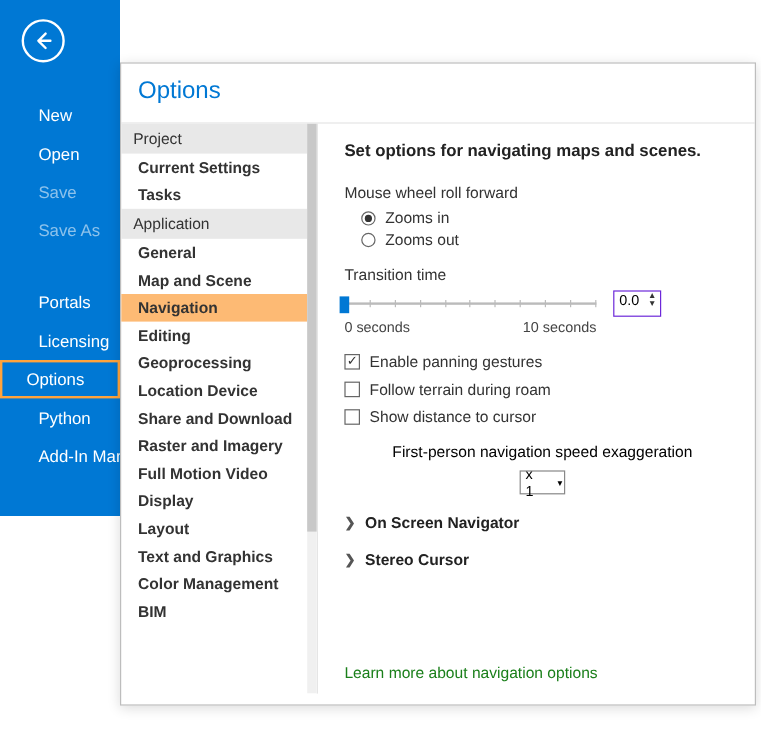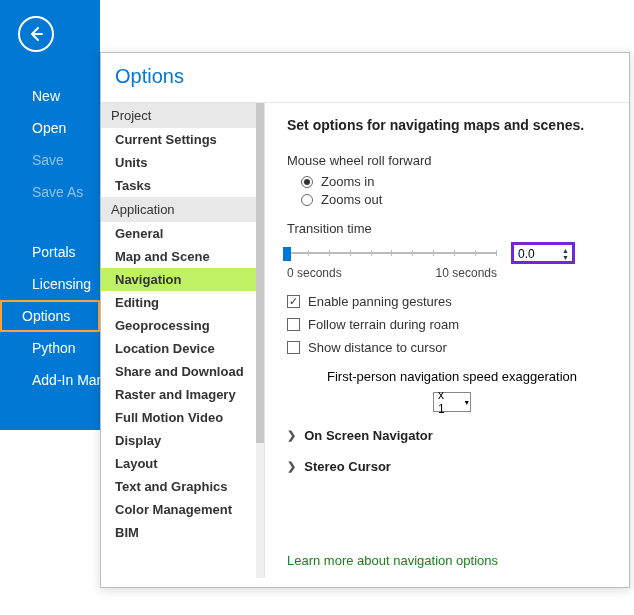--- a/index.html
+++ b/index.html
@@ -13,39 +13,39 @@
   .blue-gap { height: 28px; }
   .blue-item.selected { border: 2px solid #ffa33c; padding: 6px 0 6px 20px; }
   .blue-item.cut { white-space: nowrap; overflow: hidden; }
   .dialog { position: absolute; left: 100px; top: 52px; width: 530px; height: 536px; background: #fff; border: 1px solid #bdbdbd; box-shadow: 0 2px 10px rgba(0,0,0,0.15); }
   .dialog-title { color: #0078d4; font-size: 20px; padding: 12px 0 14px 14px; font-weight: 400; }
   .dialog-body { display: flex; height: 476px; border-top: 1px solid #e5e5e5; }
   .tree { width: 164px; border-right: 1px solid #e5e5e5; position: relative; overflow: hidden; }
   .tree-inner { position: absolute; left: 0; top: 0; right: 8px; }
   .tree-hdr { background: #e8e8e8; padding: 5px 10px; font-weight: 400; color: #333; }
   .tree-item { padding: 4px 10px 4px 14px; color: #333; cursor: default; font-weight: bold; }
-  .tree-item.selected { background: #bef264; font-weight: 600; }
+  .tree-item.selected { background: #fdba74; font-weight: 600; }
   .tree-scroll { position: absolute; right: 0; top: 0; width: 8px; height: 100%; background: #f0f0f0; }
   .tree-thumb { position: absolute; right: 0; top: 0; width: 8px; height: 340px; background: #c8c8c8; }
   .content { flex: 1; padding: 14px 12px 8px 22px; position: relative; }
   .content h3 { margin: 0 0 20px 0; font-size: 14px; font-weight: 600; color: #222; }
   .lbl { color: #333; margin-bottom: 6px; }
   .radio-row, .chk-row { display: flex; align-items: center; gap: 8px; margin: 3px 0 3px 14px; color: #333; }
   .radio { width: 12px; height: 12px; border: 1px solid #666; border-radius: 50%; display: inline-flex; align-items: center; justify-content: center; }
   .radio .dot { width: 6px; height: 6px; background: #333; border-radius: 50%; }
   .chk { width: 13px; height: 13px; border: 1px solid #666; display: inline-flex; align-items: center; justify-content: center; font-size: 11px; line-height: 1; color: #333; }
   .chk-row { margin-left: 0; }
   .sect { margin-top: 14px; }
   .slider-wrap { display: flex; align-items: center; gap: 14px; margin-top: 6px; }
   .slider { position: relative; width: 210px; height: 18px; }
   .track { position: absolute; left: 0; right: 0; top: 8px; height: 2px; background: #bbb; }
   .ticks { position: absolute; left: 0; right: 0; top: 6px; display: flex; justify-content: space-between; }
   .tick { width: 1px; height: 6px; background: #bbb; }
   .thumb { position: absolute; left: -4px; top: 3px; width: 8px; height: 14px; background: #0078d4; }
-  .spinbox { width: 64px; height: 22px; border: 3px solid #6d28d9; display: flex; align-items: flex-end; }
+  .spinbox { width: 40px; height: 22px; border: 1px solid #6d28d9; display: flex; align-items: flex-start; }
   .spin-val { flex: 1; padding: 0 4px; font-size: 12px; }
   .spin-btns { width: 10px; display: flex; flex-direction: column; font-size: 7px; line-height: 1; color: #333; }
   .slider-labels { display: flex; justify-content: space-between; width: 210px; font-size: 12px; color: #444; margin-top: 2px; }
   .combo-row { display: flex; align-items: center; gap: 8px; margin-top: 14px; flex-direction: column; }
   .combo { width: 38px; height: 20px; border: 1px solid #888; display: flex; align-items: center; justify-content: space-between; padding: 0 3px 0 4px; font-size: 12px; gap: 20px; }
   .expander { display: flex; align-items: center; gap: 8px; margin-top: 16px; font-weight: 600; color: #222; }
   .chev { font-size: 11px; color: #555; }
   .link { color: #1a7f1a; font-size: 13px; position: absolute; left: 22px; bottom: 10px; }
 </style>
 </head>
@@ -74,21 +74,20 @@
       </div>
   </div>
 
   <div class="dialog">
     <div class="dialog-title">Options</div>
     <div class="dialog-body">
       <div class="tree">
         <div class="tree-inner" id="tree-inner">
             <div class="tree-hdr">Project</div>
             <div class="tree-item">Current Settings</div>
-            <div class="tree-item">Units</div>
             <div class="tree-item">Tasks</div>
             <div class="tree-hdr">Application</div>
             <div class="tree-item">General</div>
             <div class="tree-item">Map and Scene</div>
             <div class="tree-item selected">Navigation</div>
             <div class="tree-item">Editing</div>
             <div class="tree-item">Geoprocessing</div>
             <div class="tree-item">Location Device</div>
             <div class="tree-item">Share and Download</div>
             <div class="tree-item">Raster and Imagery</div>

